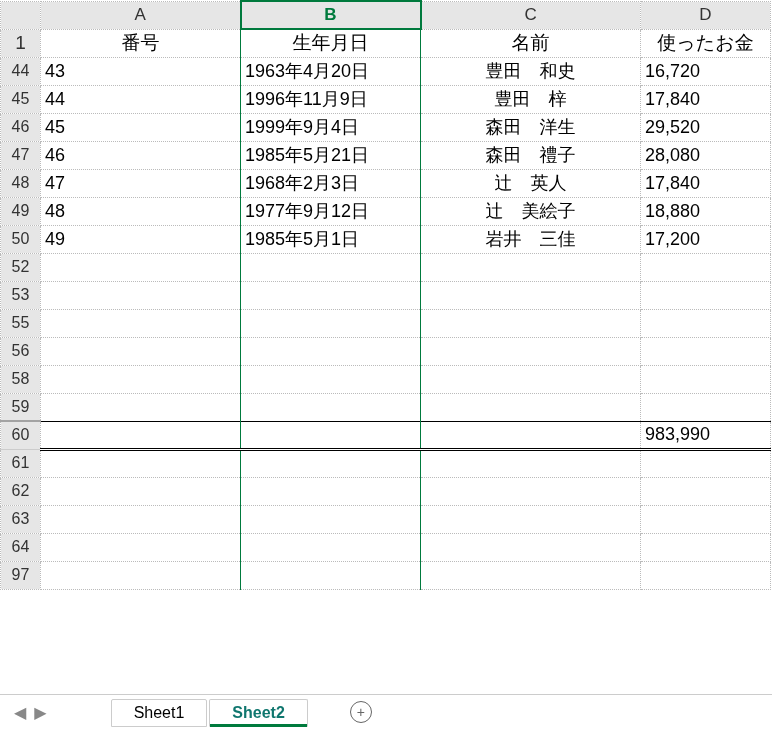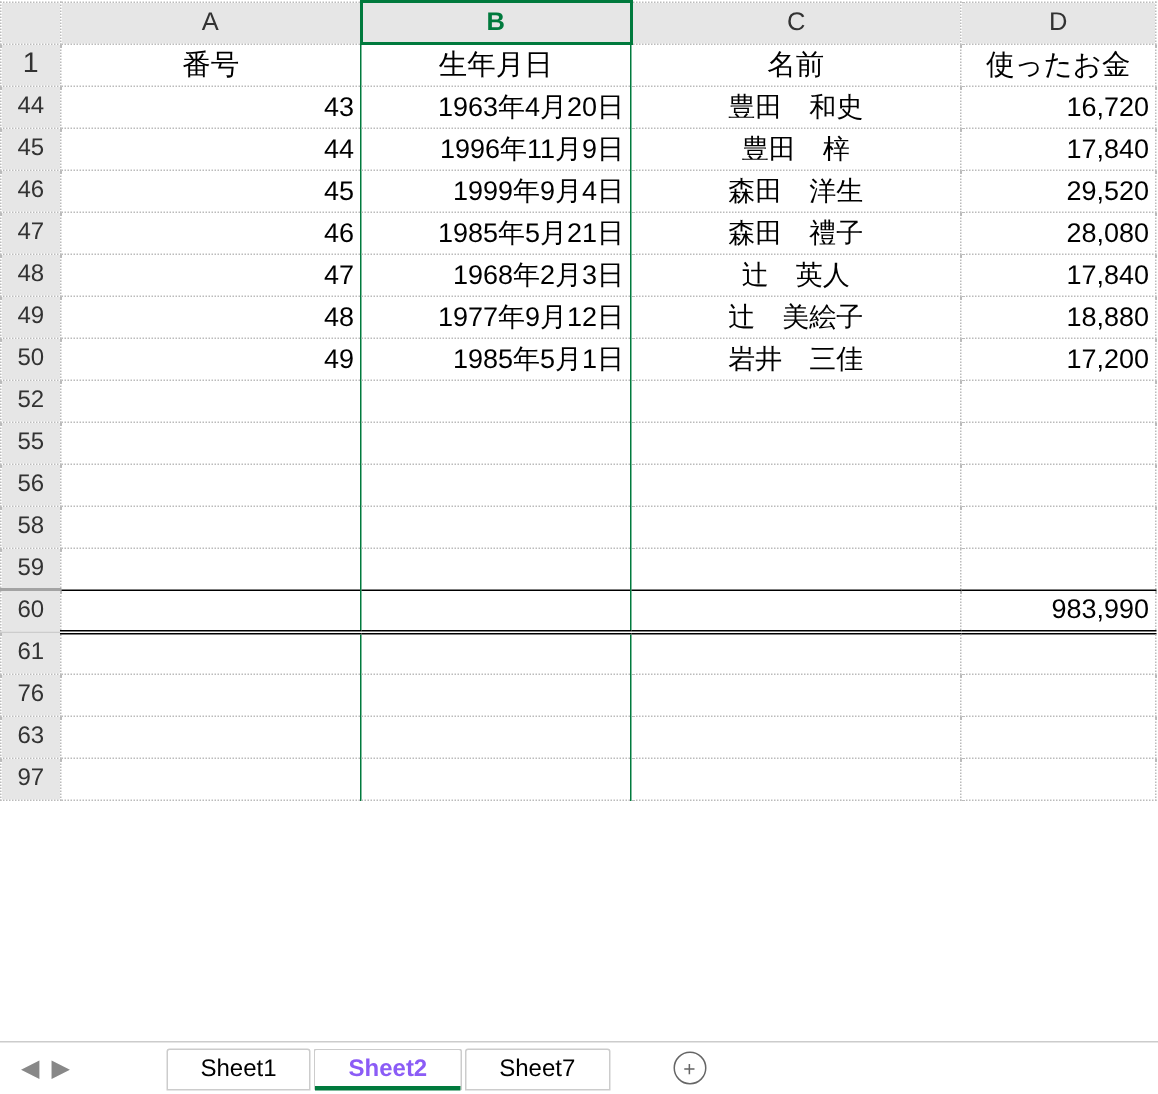--- a/index.html
+++ b/index.html
@@ -7,32 +7,32 @@
   table.grid{border-collapse:collapse;width:770px;table-layout:fixed}
   .grid td,.grid th{border:1px dotted #bbb;height:28px;padding:0 4px;box-sizing:border-box;white-space:nowrap;overflow:hidden}
   .colhead{background:#e6e6e6;text-align:center;font-size:17px;color:#333;border:1px solid #ccc;font-weight:normal}
   .colhead.sel{color:#007a3d;font-weight:bold}
   .rowhead{background:#e6e6e6;text-align:center;font-size:16px;color:#333;width:40px;border:1px solid #ccc}
   .c-a{width:200px}
   .c-b{width:180px}
   .c-c{width:220px}
   .c-d{width:130px}
   .header-row td{font-size:19px}
-  .right{text-align:right}
+  .right{}
   .left{text-align:center}
   .selcol{border-left:1px solid #007a3d!important;border-right:1px solid #007a3d!important}
   .selcolhead{border:2px solid #007a3d!important}
   .sum-row td{border-top:1px solid #000;border-bottom:3px double #000}
-  .sum-cell{text-align:right}
+  .sum-cell{text-align:left}
   .sheet-bar{position:absolute;left:0;right:0;bottom:0;height:34px;background:#fff;border-top:1px solid #ccc;display:flex;align-items:center;font-size:16px}
   .nav-arrows{display:flex;gap:8px;padding:0 14px;color:#888}
   .nav-arrows span{cursor:default}
   .tabs{display:flex;align-items:flex-start;gap:0;margin-left:50px}
   .tab{padding:4px 22px;border:1px solid #ccc;border-top-left-radius:2px;border-top-right-radius:2px;background:#fff;margin-right:2px;cursor:default;position:relative;top:1px}
-  .tab.active{border-bottom-color:#fff;color:#8b5cf6;font-weight:bold}
+  .tab.active{border-bottom-color:#fff;color:#0f766e;font-weight:bold}
   .tab.active::after{content:"";position:absolute;left:0;right:0;bottom:-1px;height:3px;background:#007a3d}
   .add-sheet{margin-left:40px;width:20px;height:20px;border:1.5px solid #666;border-radius:50%;display:flex;align-items:center;justify-content:center;font-size:14px;color:#666}
   .scroll-area{height:695px;overflow:hidden}
   .corner{background:#e6e6e6;border:1px solid #ccc}
 </style>
 </head>
 <body>
 <div class="wrap">
 
 <div class="scroll-area">
@@ -111,20 +111,27 @@
   </tr>
 
   <tr>
             <td class="rowhead">52</td>
             <td></td>
             <td class="selcol"></td>
             <td></td>
             <td></td>
           </tr>
   <tr>
+            <td class="rowhead">53</td>
+            <td></td>
+            <td class="selcol"></td>
+            <td></td>
+            <td></td>
+          </tr>
+  <tr>
             <td class="rowhead">55</td>
             <td></td>
             <td class="selcol"></td>
             <td></td>
             <td></td>
           </tr>
   <tr>
             <td class="rowhead">56</td>
             <td></td>
             <td class="selcol"></td>
@@ -155,28 +162,35 @@
   </tr>
 
   <tr>
             <td class="rowhead">61</td>
             <td></td>
             <td class="selcol"></td>
             <td></td>
             <td></td>
           </tr>
   <tr>
-            <td class="rowhead">76</td>
+            <td class="rowhead">62</td>
             <td></td>
             <td class="selcol"></td>
             <td></td>
             <td></td>
           </tr>
   <tr>
             <td class="rowhead">63</td>
+            <td></td>
+            <td class="selcol"></td>
+            <td></td>
+            <td></td>
+          </tr>
+  <tr>
+            <td class="rowhead">64</td>
             <td></td>
             <td class="selcol"></td>
             <td></td>
             <td></td>
           </tr>
   <tr>
             <td class="rowhead">97</td>
             <td></td>
             <td class="selcol"></td>
             <td></td>
@@ -187,20 +201,19 @@
 </div>
 
 <div class="sheet-bar">
   <div class="nav-arrows">
     <span>◀</span>
     <span>▶</span>
   </div>
   <div class="tabs">
     <div class="tab">Sheet1</div>
     <div class="tab active">Sheet2</div>
-    <div class="tab">Sheet7</div>
   </div>
   <div class="add-sheet">
     <span>+</span>
   </div>
 </div>
 
 </div>
 
 </body></html>

